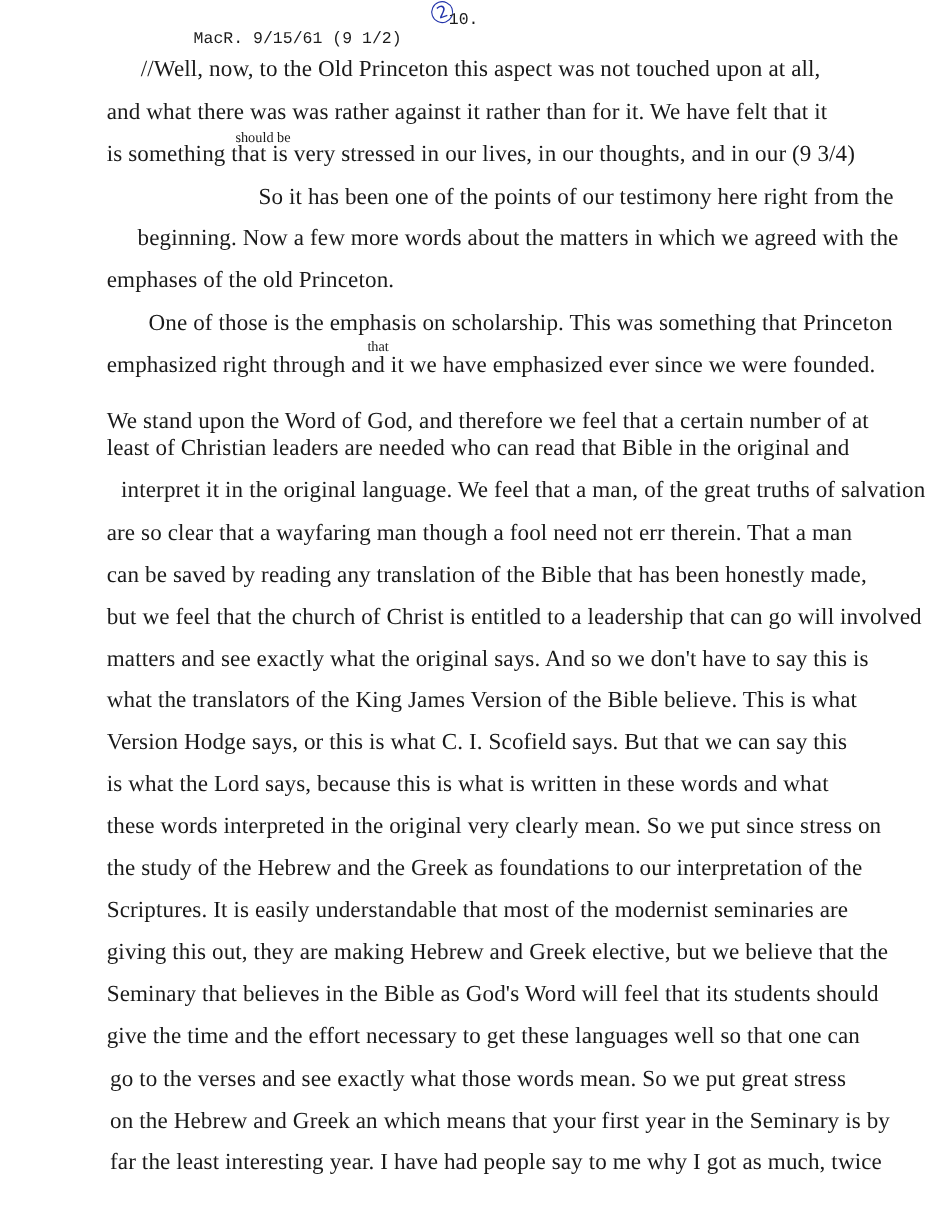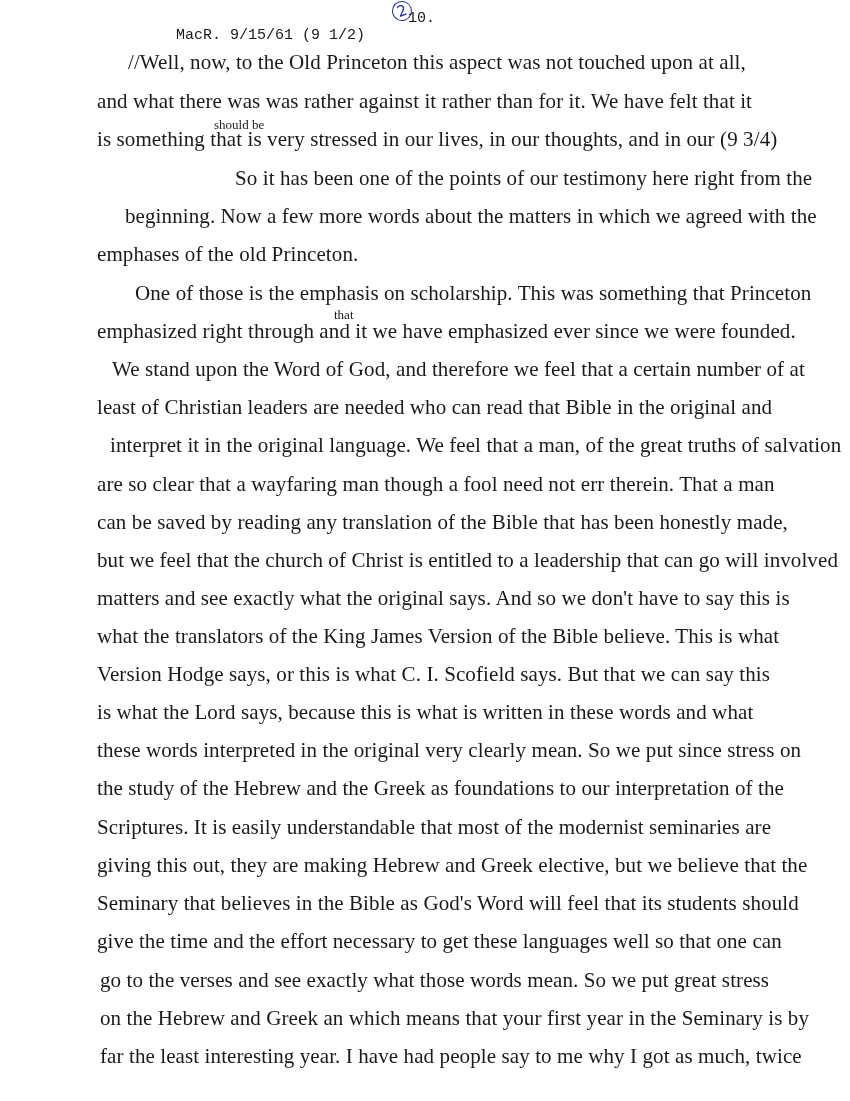--- a/index.html
+++ b/index.html
@@ -27,21 +27,21 @@
 
   <div id="lines">
       <div class="line" style="top: 50px; left: 128px;">//Well, now, to the Old Princeton this aspect was not touched upon at all,</div>
       <div class="line" style="top: 89px; left: 97px;">and what there was was rather against it rather than for it.  We have felt that it</div>
       <div class="line" style="top: 127px; left: 97px;">is something that is very stressed in our lives, in our thoughts, and in our  (9 3/4)</div>
       <div class="line" style="top: 166px; left: 235px;">So it has been one of the points of our testimony here right from the</div>
       <div class="line" style="top: 204px; left: 97px; margin-left: 28px;">beginning.  Now a few more words about the matters in which we agreed with the</div>
       <div class="line" style="top: 242px; left: 97px;">emphases of the old Princeton.</div>
       <div class="line" style="top: 281px; left: 135px;">One of those is the emphasis on scholarship.  This was something that Princeton</div>
       <div class="line" style="top: 319px; left: 97px;">emphasized right through and it we have emphasized ever since we were founded.</div>
-      <div class="line" style="top: 357px; left: 97px; margin-left: 15px;">We stand upon the Word of God, and therefore we feel that a certain number of at</div>
+      <div class="line" style="top: 370px; left: 97px;">We stand upon the Word of God, and therefore we feel that a certain number of at</div>
       <div class="line" style="top: 395px; left: 97px;">least of Christian leaders are needed who can read that Bible in the original and</div>
       <div class="line" style="top: 433px; left: 97px; margin-left: 13px;">interpret it in the original language.  We feel that a man, of the great truths of salvation</div>
       <div class="line" style="top: 472px; left: 97px;">are so clear that  a wayfaring man though a fool need not err therein.  That a man</div>
       <div class="line" style="top: 510px; left: 97px;">can be saved by reading any translation of the Bible that has been honestly made,</div>
       <div class="line" style="top: 548px; left: 97px;">but we feel that the church of Christ is entitled to a leadership that can go will involved</div>
       <div class="line" style="top: 586px; left: 97px;">matters and see exactly what the original says.  And so we don't have to say this is</div>
       <div class="line" style="top: 624px; left: 97px;">what the translators of the King James Version of the Bible believe.  This is what</div>
       <div class="line" style="top: 662px; left: 97px;">Version Hodge says, or this is what C. I. Scofield says.  But that we can say this</div>
       <div class="line" style="top: 700px; left: 97px; text-align: right;">is what the Lord says, because this is what is written in these words and what</div>
       <div class="line" style="top: 738px; left: 97px;">these words interpreted in the original very clearly mean.  So we put since stress on</div>

